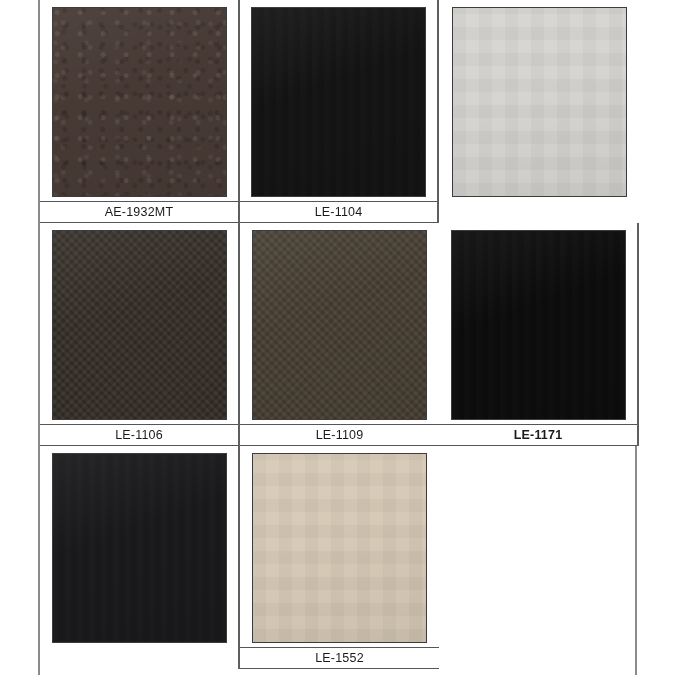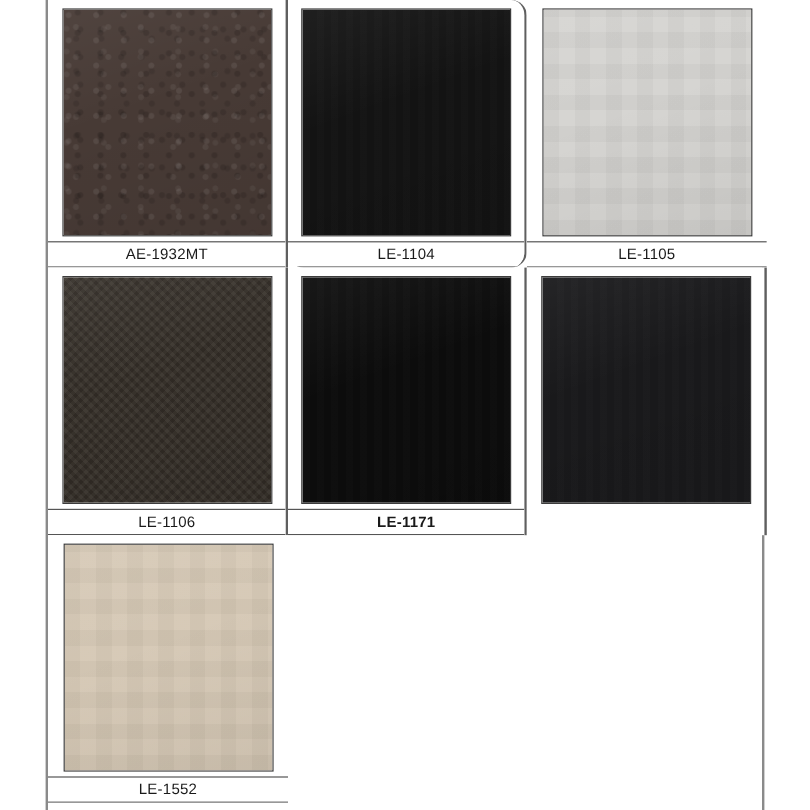--- a/index.html
+++ b/index.html
@@ -137,54 +137,63 @@
       <div class="swatch-img-wrap">
         <div class="swatch-img">
           <div class="tint" style="background: rgb(71, 58, 53);"></div>
           <div class="tex-mottle"></div>
           <div class="sheen"></div>
         </div>
       </div>
       <div class="swatch-label">AE-1932MT</div>
     </div>
 
-    <div class="swatch-cell" style="border-right-color: rgb(95, 95, 95); border-radius: 13px;">
+    <div class="swatch-cell" style="border-right-color: rgb(95, 95, 95);">
       <div class="swatch-img-wrap">
         <div class="swatch-img">
           <div class="tint" style="background: rgb(19, 19, 19);"></div>
           <div class="tex-flat"></div>
           <div class="sheen"></div>
         </div>
       </div>
       <div class="swatch-label">LE-1104</div>
     </div>
 
     <div class="swatch-cell col-last">
       <div class="swatch-img-wrap">
         <div class="swatch-img">
           <div class="tint" style="background: rgb(212, 211, 208);"></div>
           <div class="tex-check"></div>
           <div class="sheen"></div>
         </div>
       </div>
-      <div class="swatch-label">LE-1105</div>
     </div>
 
     <div class="swatch-cell" style="border-right-color: rgb(95, 95, 95); align-items: flex-end;">
       <div class="swatch-img-wrap">
         <div class="swatch-img">
           <div class="tint" style="background: rgb(51, 45, 38);"></div>
           <div class="tex-weave"></div>
           <div class="sheen"></div>
         </div>
       </div>
       <div class="swatch-label">LE-1106</div>
     </div>
 
 
+    <div class="swatch-cell col-last">
+      <div class="swatch-img-wrap">
+        <div class="swatch-img">
+          <div class="tint" style="background: rgb(69, 60, 48);"></div>
+          <div class="tex-weave"></div>
+          <div class="sheen"></div>
+        </div>
+      </div>
+      <div class="swatch-label">LE-1109</div>
+    </div>
 
     <div class="swatch-cell" style="border-right-color: rgb(95, 95, 95); font-weight: bold;">
       <div class="swatch-img-wrap">
         <div class="swatch-img">
           <div class="tint" style="background: rgb(12, 12, 12);"></div>
           <div class="tex-flat"></div>
           <div class="sheen"></div>
         </div>
       </div>
       <div class="swatch-label">LE-1171</div>

